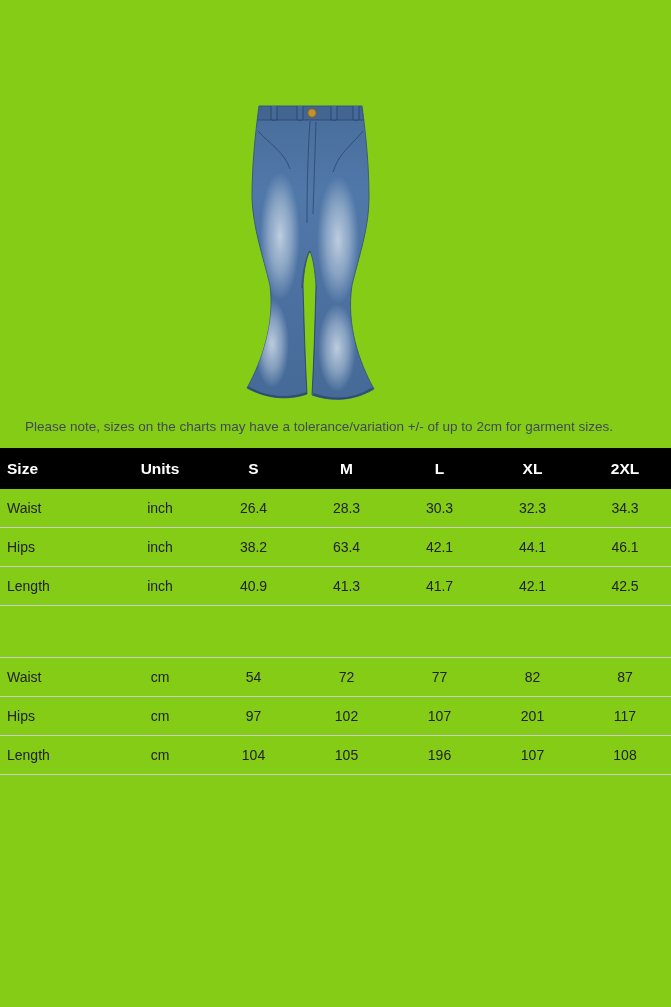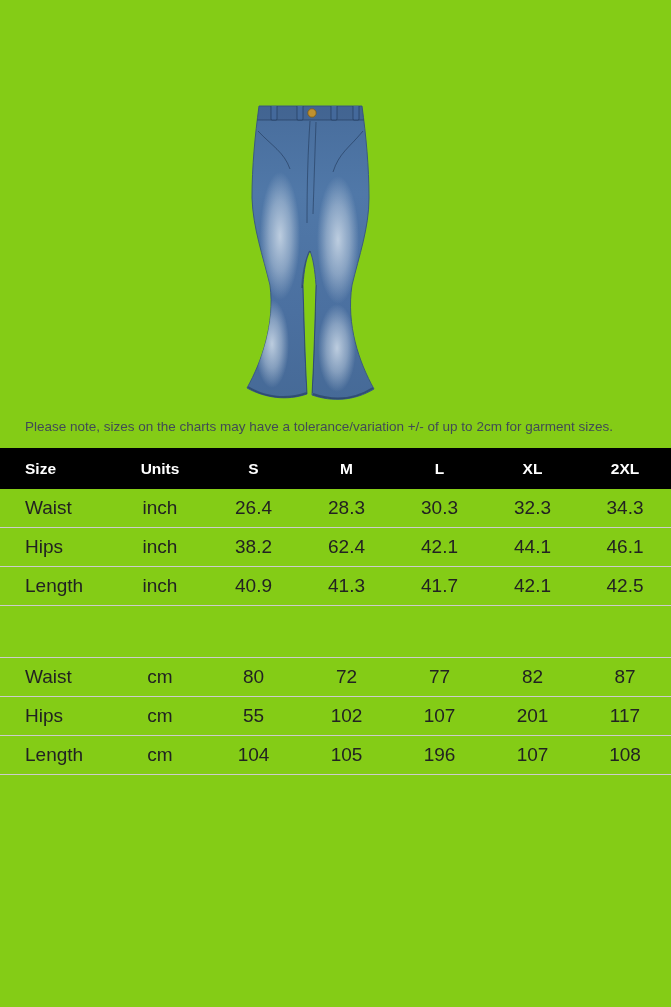--- a/index.html
+++ b/index.html
@@ -15,26 +15,26 @@
     white-space:nowrap;
   }
   table.size-chart{
     width:671px;border-collapse:collapse;table-layout:fixed;
   }
   table.size-chart thead th{
     background:#000000;color:#ffffff;font-weight:bold;font-size:15.5px;
     height:41px;padding:0;text-align:center;vertical-align:middle;
   }
   table.size-chart td{
-    font-size:19px;color:#222222;height:38px;padding:0;
+    font-size:14px;color:#222222;height:38px;padding:0;
     text-align:center;vertical-align:middle;
     border-bottom:1px solid #cccccc;
   }
   table.size-chart th.c-label, table.size-chart td.c-label{
-    text-align:left;padding-left:25px;
+    text-align:left;padding-left:7px;
   }
   table.size-chart th.c-units, table.size-chart td.c-units{
     text-align:center;padding-left:23px;
   }
   table.size-chart tr.spacer td{height:51px;}
 </style>
 </head>
 <body>
 
 <div class="page">
@@ -137,21 +137,21 @@
         <td>26.4</td>
         <td>28.3</td>
         <td>30.3</td>
         <td>32.3</td>
         <td>34.3</td>
       </tr>
       <tr>
         <td class="c-label">Hips</td>
         <td class="c-units">inch</td>
         <td>38.2</td>
-        <td>62.4</td>
+        <td>63.4</td>
         <td>42.1</td>
         <td>44.1</td>
         <td>46.1</td>
       </tr>
       <tr>
         <td class="c-label">Length</td>
         <td class="c-units">inch</td>
         <td>40.9</td>
         <td>41.3</td>
         <td>41.7</td>
@@ -163,30 +163,30 @@
         <td class="c-units"></td>
         <td></td>
         <td></td>
         <td></td>
         <td></td>
         <td></td>
       </tr>
       <tr>
         <td class="c-label">Waist</td>
         <td class="c-units">cm</td>
-        <td>80</td>
+        <td>54</td>
         <td>72</td>
         <td>77</td>
         <td>82</td>
         <td>87</td>
       </tr>
       <tr>
         <td class="c-label">Hips</td>
         <td class="c-units">cm</td>
-        <td>55</td>
+        <td>97</td>
         <td>102</td>
         <td>107</td>
         <td>201</td>
         <td>117</td>
       </tr>
       <tr>
         <td class="c-label">Length</td>
         <td class="c-units">cm</td>
         <td>104</td>
         <td>105</td>

